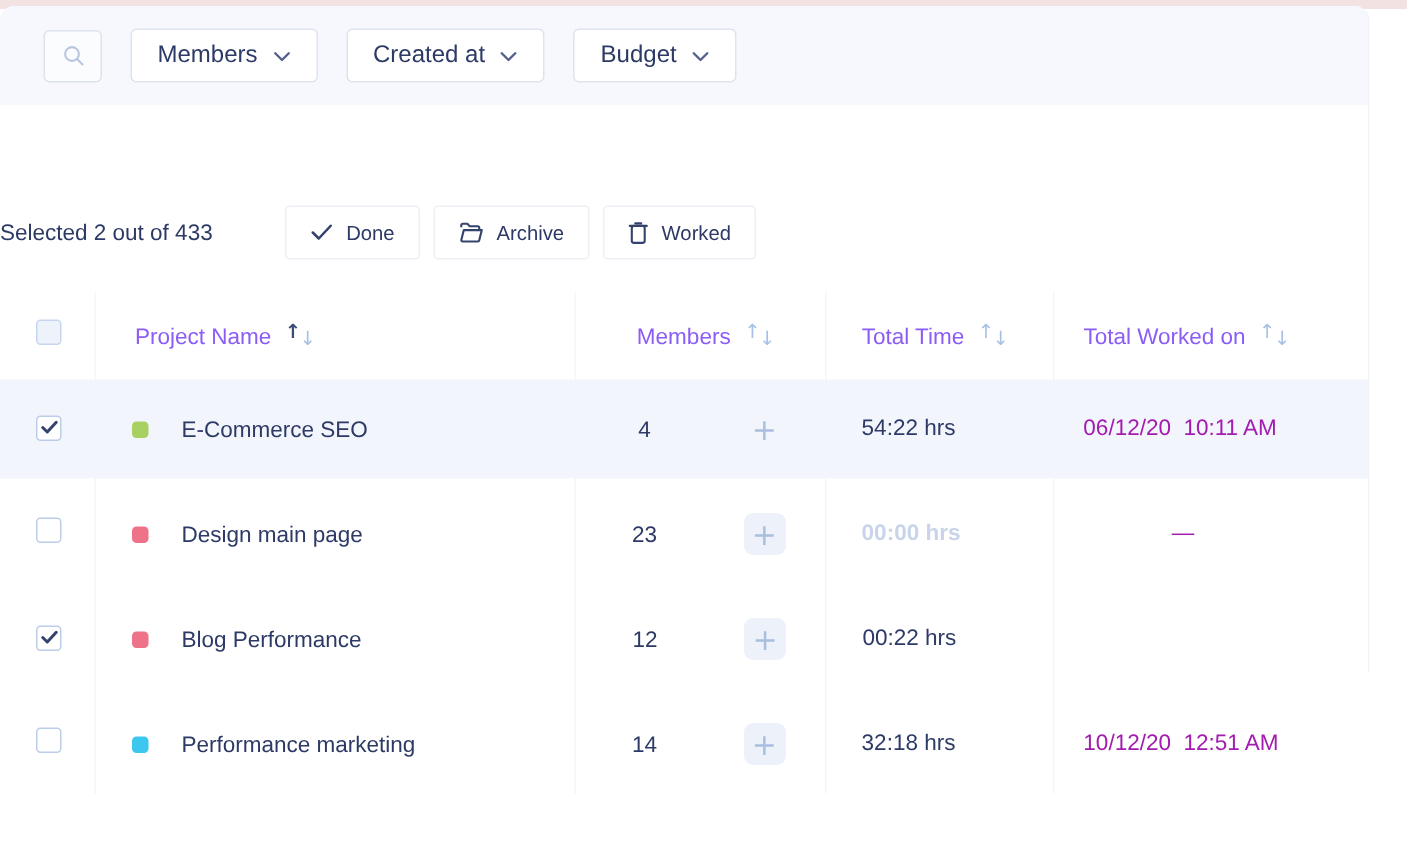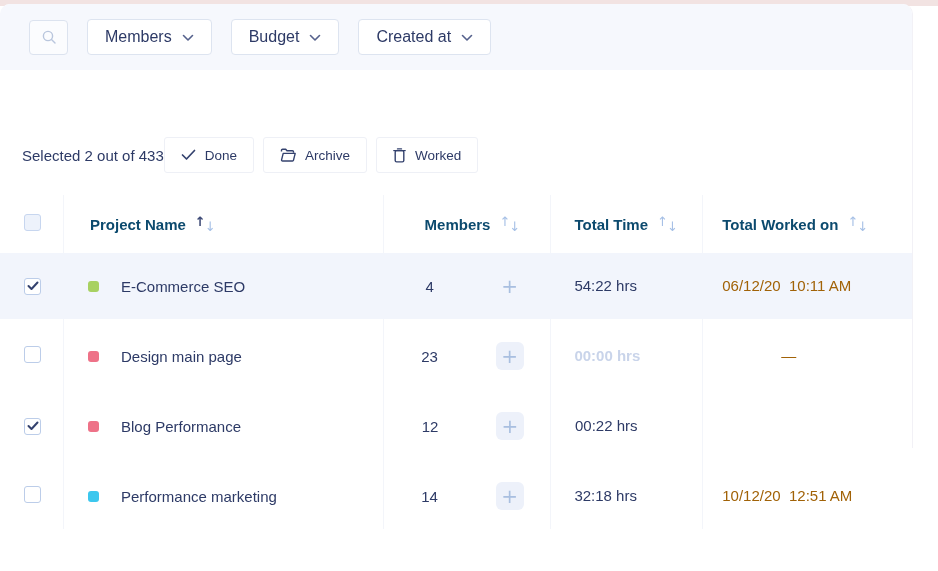--- a/index.html
+++ b/index.html
@@ -50,24 +50,23 @@
     color: #2d3a66;
     cursor: pointer;
     font-family: "Liberation Sans", sans-serif;
   }
   .chev { margin-top: 2px; }
   
   .selection-bar {
     margin-top: 67px;
     height: 36px;
     display: flex; align-items: center;
-    padding-left: 22px;
   }
   .sel-text { font-size: 15px; color: #2d3a66; }
-  .actions { display: flex; gap: 9px; }
+  .actions { display: flex; gap: 9px; margin-left: 48px; }
   .action-btn {
     height: 36px;
     background: #ffffff;
     border: 1px solid #eef0f6;
     border-radius: 3px;
     display: inline-flex; align-items: center;
     padding: 0 16px;
     gap: 9px;
     font-size: 13.5px;
     color: #2d3a66;
@@ -83,21 +82,21 @@
   .vl-1 { left: 63px; } .vl-2 { left: 383px; } .vl-3 { left: 550px; } .vl-4 { left: 702px; }
   .thead, .trow { display: flex; position: relative; }
   .thead { height: 58px; align-items: center; }
   .trow { height: 66px; margin-bottom: 4px; align-items: center; }
   .trow.hl { background: #f2f5fc; }
   .col-check { width: 63px; padding-left: 24px; }
   .col-name  { width: 320px; display: flex; align-items: center; }
   .col-members { width: 167px; display: flex; align-items: center; }
   .col-time  { width: 152px; }
   .col-date  { width: 211px; }
-  .h-label { font-size: 15px; font-weight: 700; color: #0c4a6e; cursor: pointer; }
+  .h-label { font-size: 15px; font-weight: 400; color: #8b5cf6; cursor: pointer; }
   .h-name   { padding-left: 27px; }
   .h-members{ padding-left: 42px; }
   .h-time   { padding-left: 25px; }
   .h-date   { padding-left: 21px; }
   .hcell { display: flex; align-items: center; }
   .sort {
     display: inline-flex; margin-left: 9px;
     font-size: 13px; font-family: "DejaVu Sans", sans-serif;
     cursor: pointer; line-height: 1;
   }
@@ -134,21 +133,21 @@
     color: #a9bfe0;
     font-size: 20px; font-weight: 400;
     display: inline-flex; align-items: center; justify-content: center;
     cursor: pointer; line-height: 1;
     font-family: "DejaVu Sans", sans-serif;
   }
   .trow.hl .plus { background: transparent; }
   .time { padding-left: 25px; font-size: 15px; color: #2d3a66; display: inline-block; }
   .time.muted { color: #c9d4ea; font-weight: bold; }
   .date {
-    padding-left: 21px; font-size: 15px; color: #a16207;
+    padding-left: 21px; font-size: 15px; color: #a21caf;
     display: inline-block; white-space: pre;
   }
   .date.dash { padding-left: 80px; letter-spacing: -1px; }
 </style>
 </head>
 <body>
 
 <div class="top-strip"></div>
 
 <div class="card">
@@ -166,30 +165,30 @@
     <button class="filter-btn">
       <span>Members</span>
       <span class="chev" style="display:flex;">
         <svg width="12" height="8" viewBox="0 0 12 8" fill="none">
             <polyline points="1.5,1.5 6,6 10.5,1.5" stroke="#55618c" stroke-width="1.6" stroke-linecap="round" stroke-linejoin="round"></polyline>
           </svg>
       </span>
     </button>
 
     <button class="filter-btn">
-      <span>Budget</span>
+      <span>Created at</span>
       <span class="chev" style="display:flex;">
         <svg width="12" height="8" viewBox="0 0 12 8" fill="none">
             <polyline points="1.5,1.5 6,6 10.5,1.5" stroke="#55618c" stroke-width="1.6" stroke-linecap="round" stroke-linejoin="round"></polyline>
           </svg>
       </span>
     </button>
 
     <button class="filter-btn">
-      <span>Created at</span>
+      <span>Budget</span>
       <span class="chev" style="display:flex;">
         <svg width="12" height="8" viewBox="0 0 12 8" fill="none">
             <polyline points="1.5,1.5 6,6 10.5,1.5" stroke="#55618c" stroke-width="1.6" stroke-linecap="round" stroke-linejoin="round"></polyline>
           </svg>
       </span>
     </button>
   </div>
 
   <div class="selection-bar">
     <span class="sel-text">Selected 2 out of 433</span>

